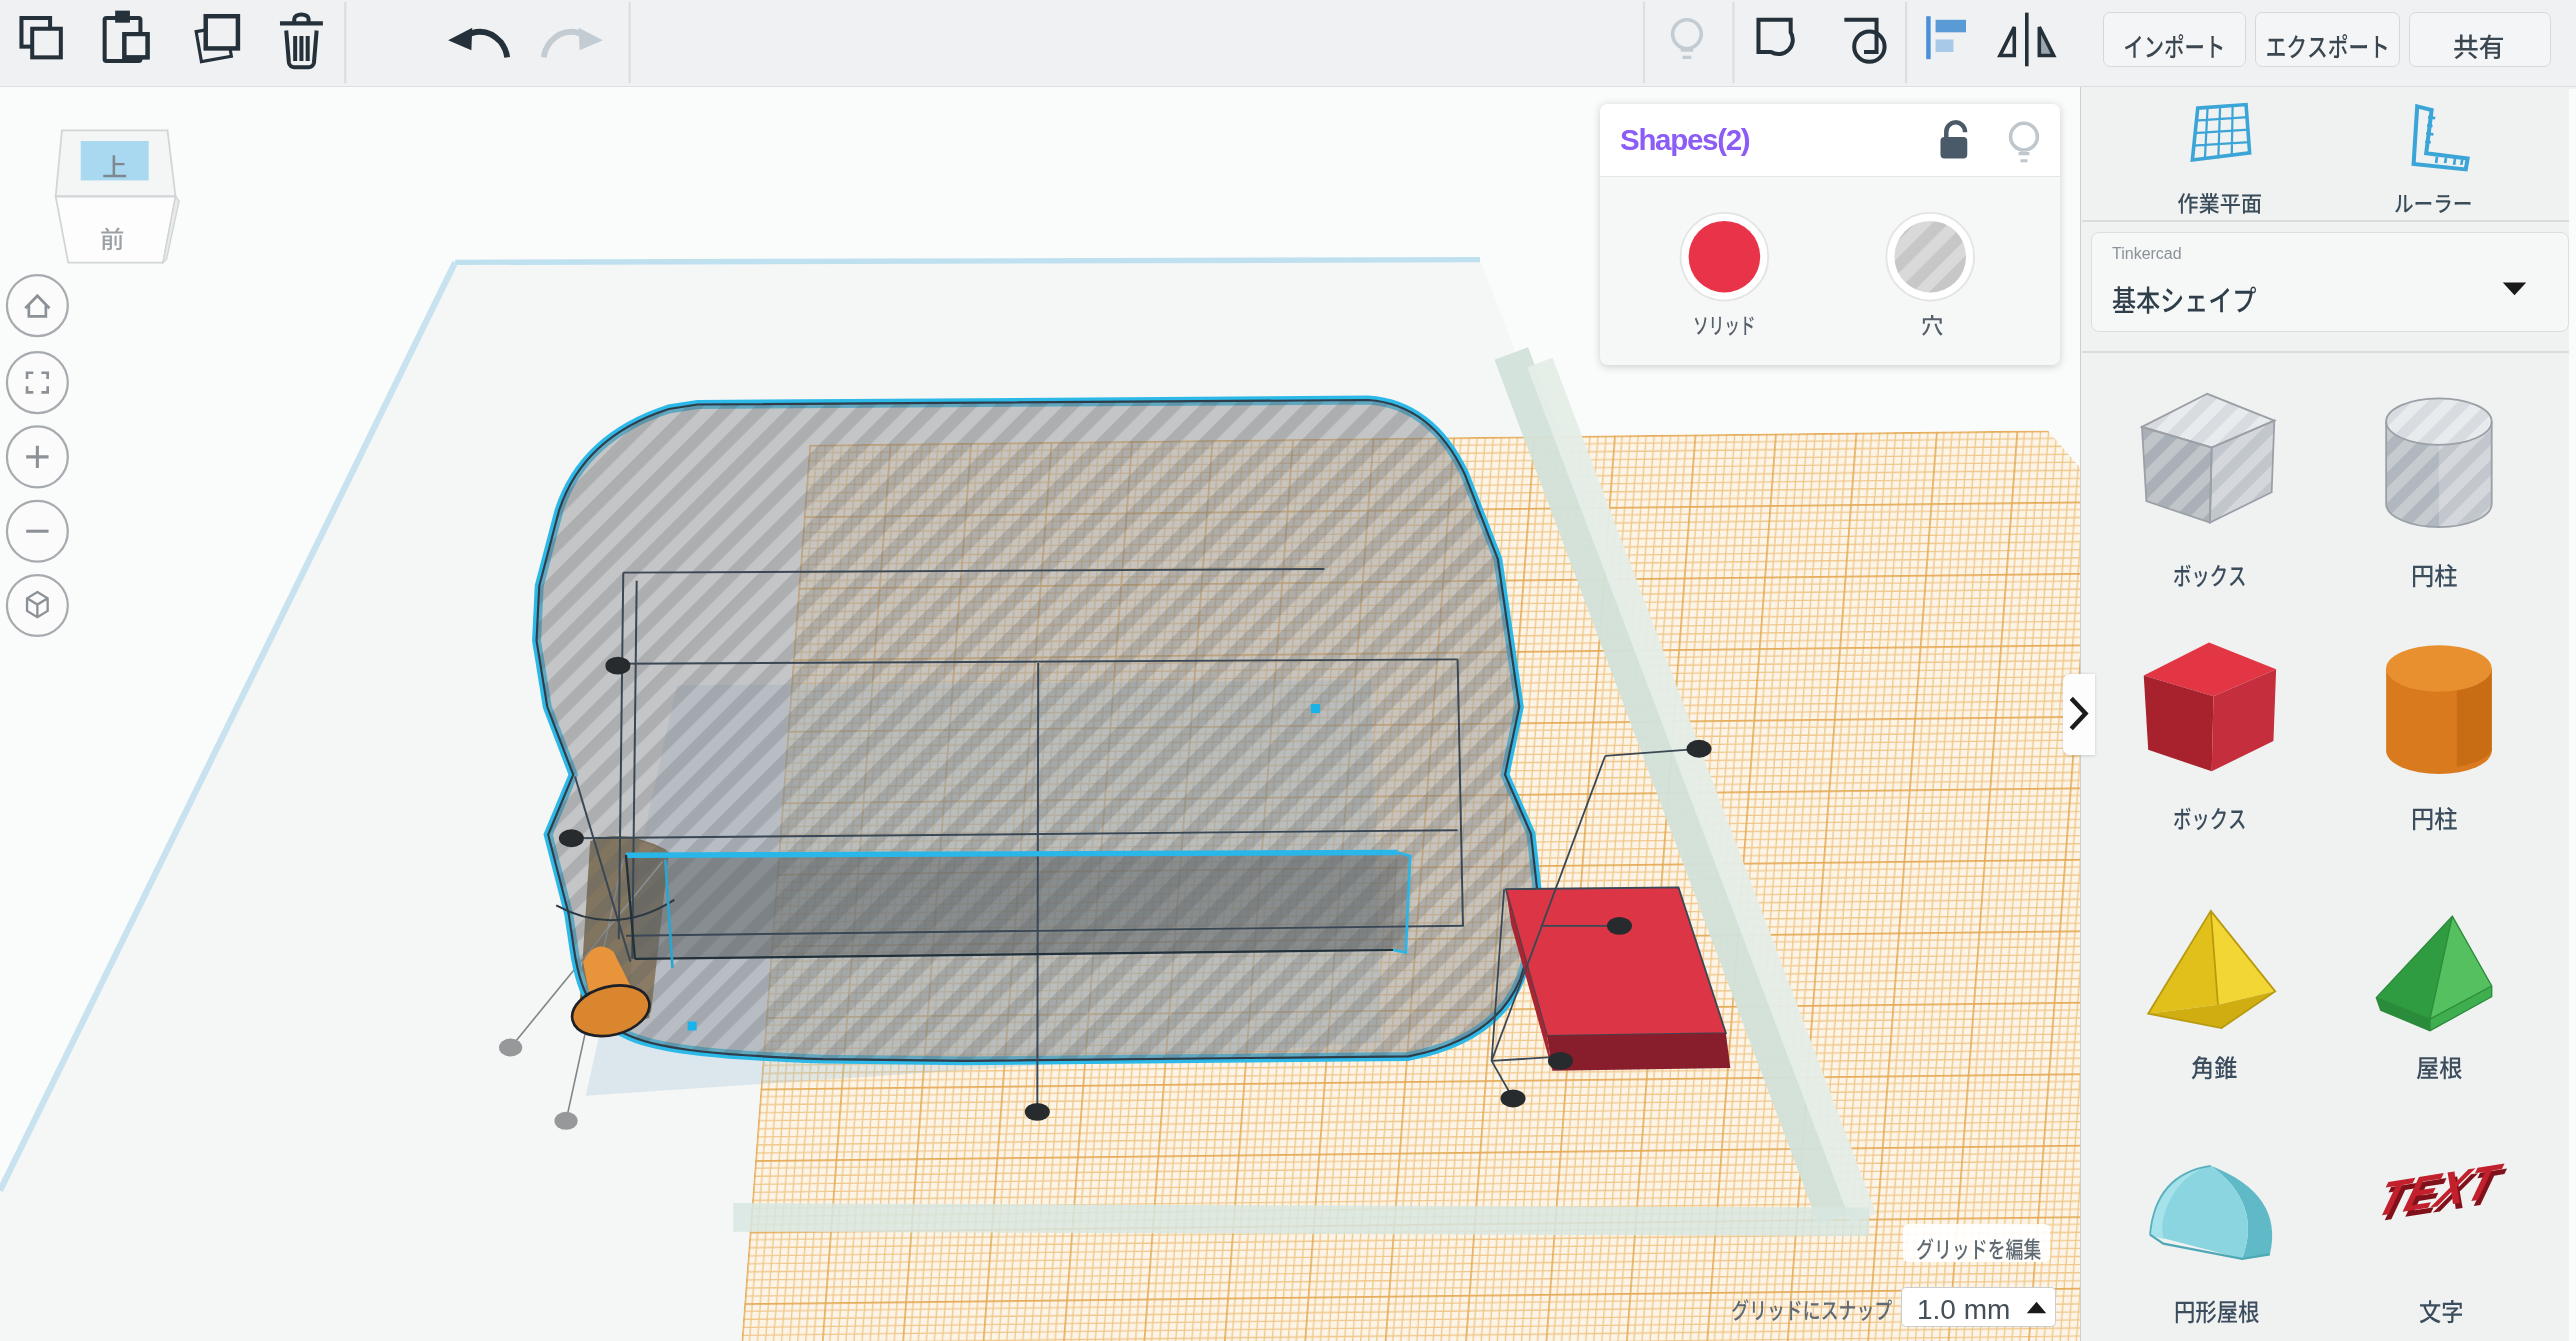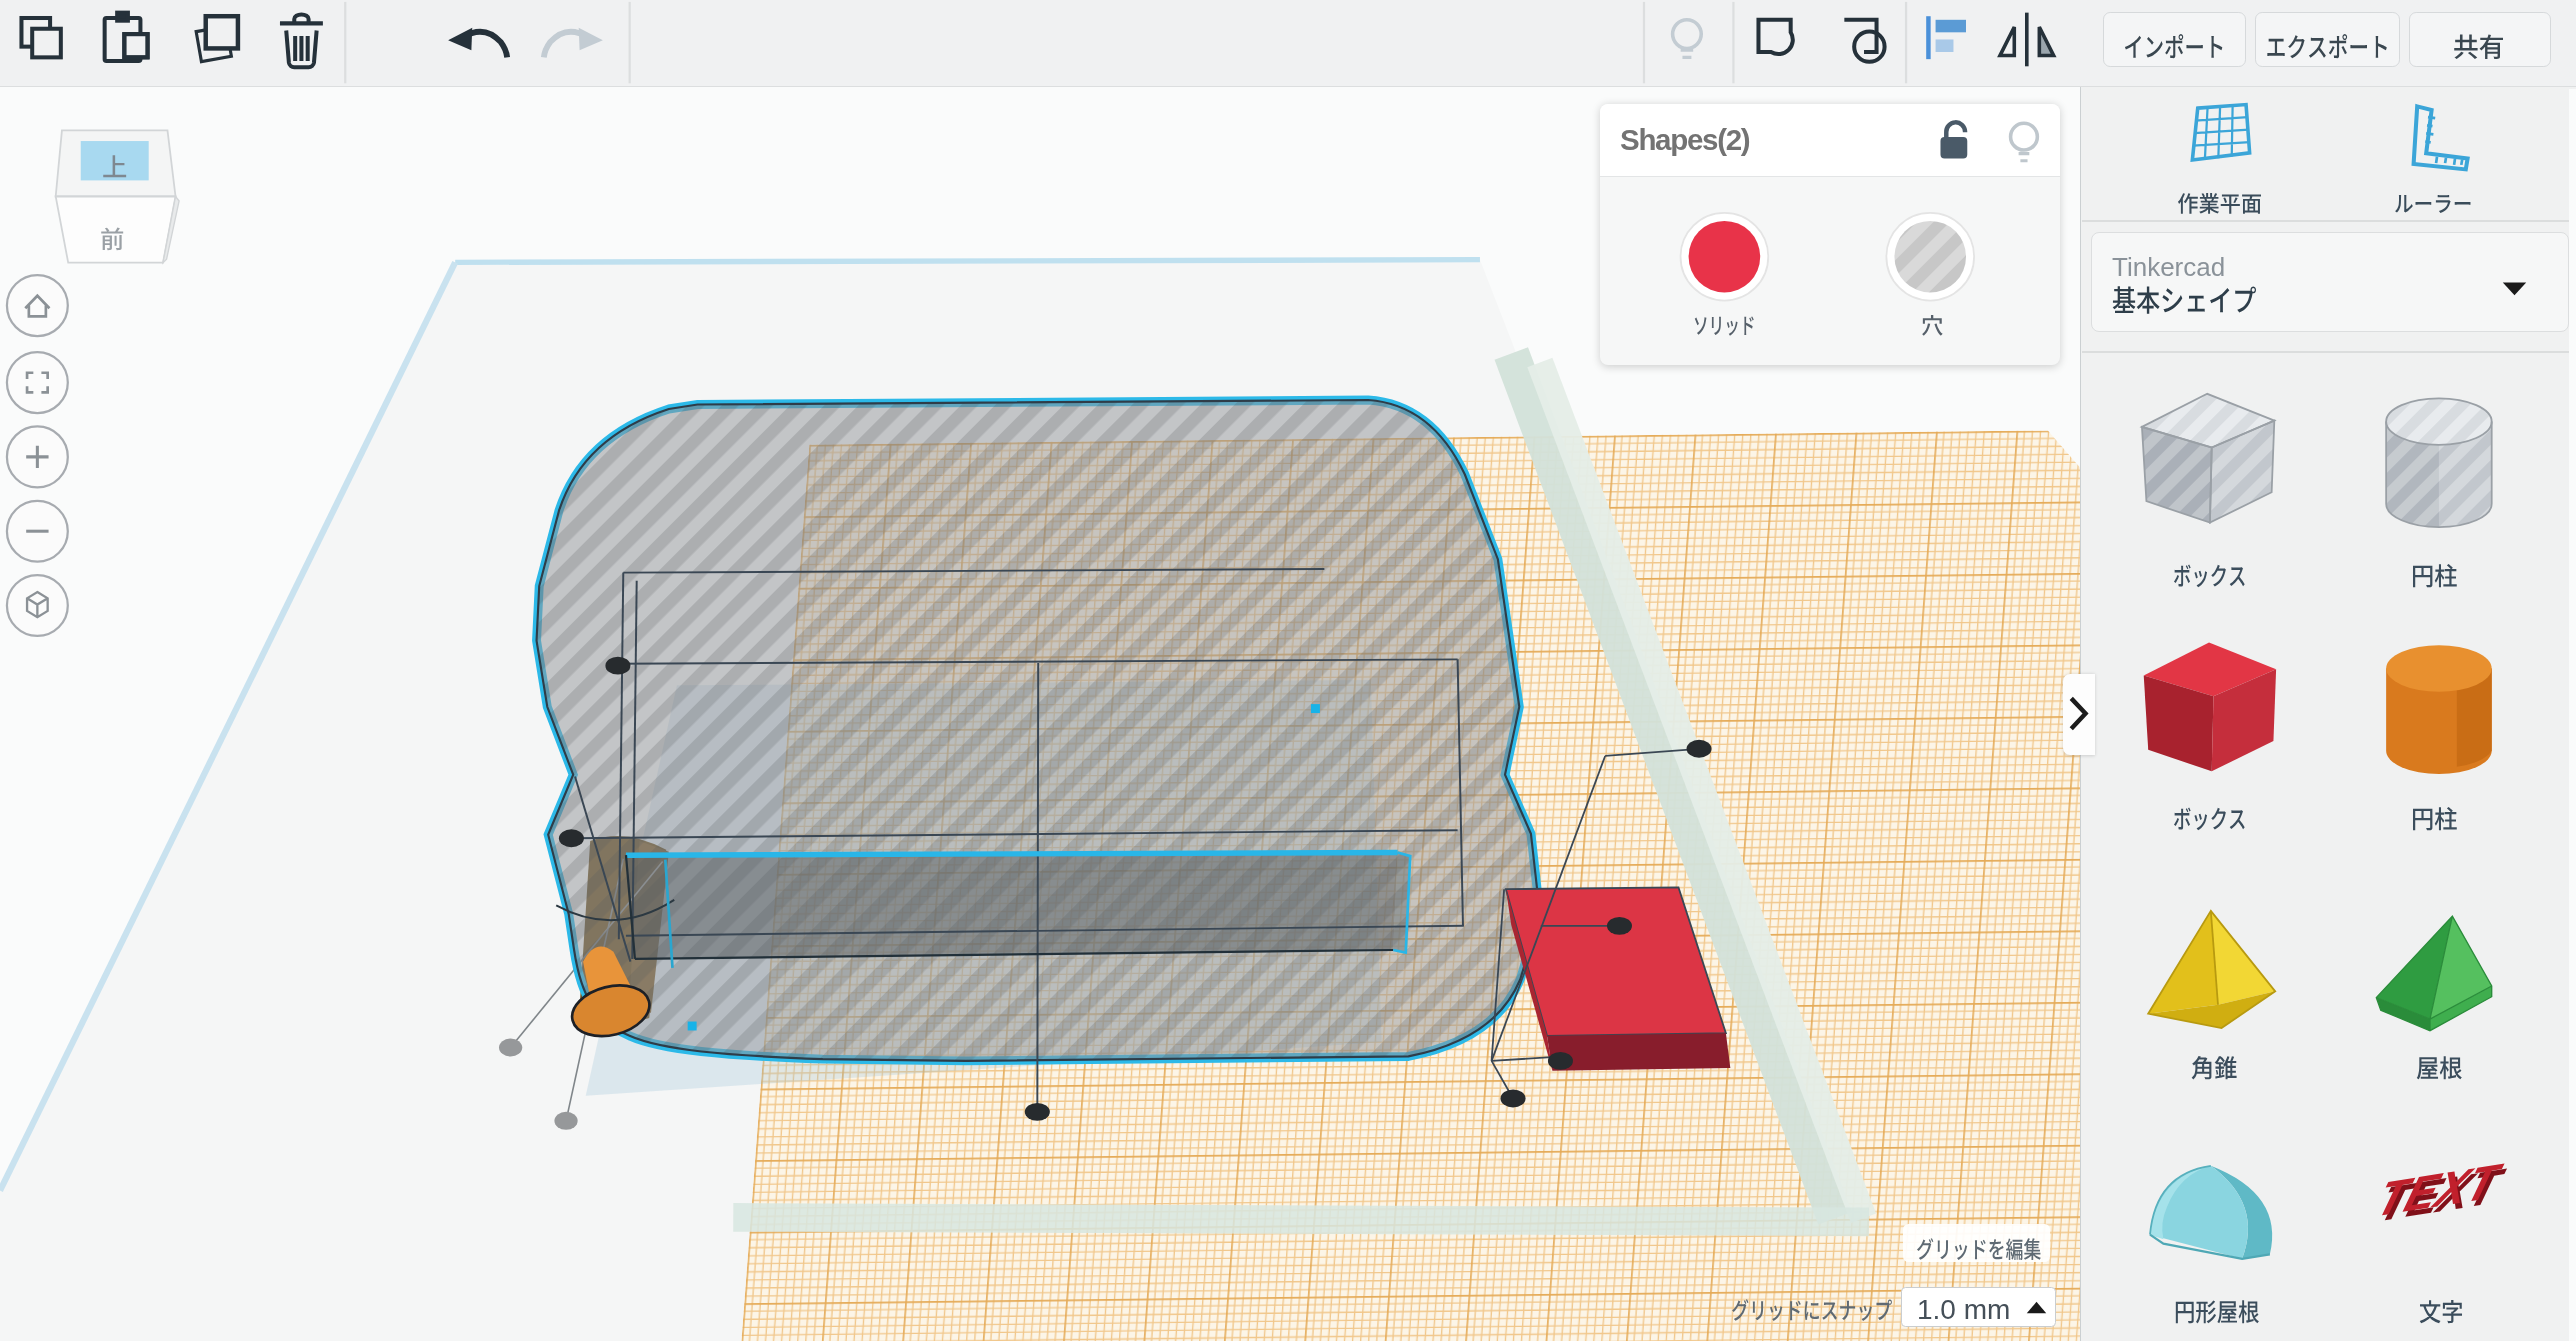--- a/index.html
+++ b/index.html
@@ -201,21 +201,21 @@
 <path d="M30 18 l8 1 M29 27 l6 1 M28 36 l8 1 M27 45 l6 1 M40 62 l-1 7 M50 63 l-1 6 M60 64 l-1 7 M68 65 l-1 6" stroke-width="3"></path>
     </g>
   </svg>
 <svg style="position:absolute;left:2394px;top:186px" width="82" height="33" viewBox="0 -29.0 92 37">
     <g transform="scale(0.8800,1)">
       <path fill="#3a4c5a" d="M12.9 -0.5Q12.9 -0.9 13.0 -1.3Q13.1 -1.7 13.1 -2.1Q13.1 -2.4 13.1 -3.2Q13.1 -4.1 13.1 -5.3Q13.1 -6.5 13.1 -7.9Q13.1 -9.3 13.1 -10.8Q13.1 -12.2 13.1 -13.4Q13.1 -14.7 13.1 -15.6Q13.1 -16.6 13.1 -16.9Q13.1 -17.7 13.0 -18.3Q12.9 -18.8 12.9 -18.9H15.8Q15.8 -18.8 15.7 -18.2Q15.7 -17.7 15.7 -16.9Q15.7 -16.5 15.7 -15.7Q15.7 -14.8 15.7 -13.6Q15.7 -12.4 15.7 -11.1Q15.7 -9.7 15.7 -8.4Q15.7 -7.1 15.7 -6.0Q15.7 -4.9 15.7 -4.1Q15.7 -3.3 15.7 -3.1Q16.8 -3.6 18.0 -4.4Q19.2 -5.3 20.4 -6.4Q21.6 -7.5 22.5 -8.9L24.0 -6.7Q22.9 -5.3 21.5 -4.0Q20.0 -2.7 18.5 -1.6Q16.9 -0.5 15.5 0.2Q15.1 0.4 14.9 0.5Q14.7 0.7 14.5 0.8ZM1.4 -0.8Q3.0 -1.9 4.1 -3.5Q5.1 -5.1 5.7 -6.8Q5.9 -7.7 6.1 -8.9Q6.2 -10.2 6.3 -11.6Q6.4 -13.0 6.4 -14.4Q6.4 -15.7 6.4 -16.8Q6.4 -17.5 6.4 -17.9Q6.3 -18.4 6.2 -18.9H9.1Q9.1 -18.8 9.1 -18.4Q9.0 -18.1 9.0 -17.7Q9.0 -17.3 9.0 -16.9Q9.0 -15.8 8.9 -14.3Q8.9 -12.9 8.8 -11.4Q8.8 -9.8 8.6 -8.5Q8.5 -7.1 8.2 -6.2Q7.6 -4.1 6.5 -2.3Q5.3 -0.5 3.8 0.8Z M27.4 -11.2Q27.8 -11.1 28.5 -11.1Q29.1 -11.0 29.8 -11.0Q30.5 -11.0 31.2 -11.0Q31.7 -11.0 32.5 -11.0Q33.4 -11.0 34.5 -11.0Q35.6 -11.0 36.8 -11.0Q38.1 -11.0 39.3 -11.0Q40.5 -11.0 41.6 -11.0Q42.7 -11.0 43.5 -11.0Q44.3 -11.0 44.7 -11.0Q45.7 -11.0 46.4 -11.1Q47.1 -11.1 47.5 -11.2V-8.1Q47.1 -8.1 46.3 -8.1Q45.6 -8.2 44.8 -8.2Q44.3 -8.2 43.5 -8.2Q42.6 -8.2 41.6 -8.2Q40.5 -8.2 39.3 -8.2Q38.1 -8.2 36.8 -8.2Q35.6 -8.2 34.5 -8.2Q33.4 -8.2 32.5 -8.2Q31.7 -8.2 31.2 -8.2Q30.1 -8.2 29.1 -8.1Q28.1 -8.1 27.4 -8.1Z M55.7 -18.9Q56.2 -18.8 56.8 -18.8Q57.5 -18.7 58.1 -18.7Q58.5 -18.7 59.5 -18.7Q60.5 -18.7 61.7 -18.7Q63.0 -18.7 64.2 -18.7Q65.4 -18.7 66.4 -18.7Q67.4 -18.7 67.8 -18.7Q68.4 -18.7 69.1 -18.8Q69.8 -18.8 70.3 -18.9V-16.3Q69.8 -16.3 69.1 -16.3Q68.4 -16.4 67.8 -16.4Q67.4 -16.4 66.4 -16.4Q65.4 -16.4 64.2 -16.4Q63.0 -16.4 61.7 -16.4Q60.5 -16.4 59.5 -16.4Q58.5 -16.4 58.1 -16.4Q57.5 -16.4 56.9 -16.3Q56.2 -16.3 55.7 -16.3ZM72.2 -12.0Q72.1 -11.8 72.0 -11.5Q71.9 -11.3 71.8 -11.1Q71.3 -9.3 70.4 -7.5Q69.6 -5.6 68.2 -4.1Q66.2 -2.0 63.9 -0.7Q61.6 0.5 59.2 1.2L57.3 -1.0Q60.0 -1.6 62.3 -2.8Q64.5 -3.9 66.0 -5.5Q67.1 -6.6 67.8 -8.0Q68.5 -9.3 68.8 -10.5Q68.5 -10.5 67.8 -10.5Q67.1 -10.5 66.1 -10.5Q65.0 -10.5 63.9 -10.5Q62.7 -10.5 61.5 -10.5Q60.2 -10.5 59.2 -10.5Q58.1 -10.5 57.3 -10.5Q56.5 -10.5 56.1 -10.5Q55.6 -10.5 54.9 -10.5Q54.2 -10.5 53.4 -10.4V-13.0Q54.2 -13.0 54.8 -12.9Q55.5 -12.9 56.1 -12.9Q56.4 -12.9 57.2 -12.9Q57.9 -12.9 59.0 -12.9Q60.0 -12.9 61.2 -12.9Q62.5 -12.9 63.7 -12.9Q64.9 -12.9 66.0 -12.9Q67.0 -12.9 67.8 -12.9Q68.6 -12.9 68.9 -12.9Q69.4 -12.9 69.8 -12.9Q70.2 -13.0 70.5 -13.1Z M77.4 -11.2Q77.8 -11.1 78.5 -11.1Q79.1 -11.0 79.8 -11.0Q80.5 -11.0 81.2 -11.0Q81.7 -11.0 82.5 -11.0Q83.4 -11.0 84.5 -11.0Q85.6 -11.0 86.8 -11.0Q88.1 -11.0 89.3 -11.0Q90.5 -11.0 91.6 -11.0Q92.7 -11.0 93.5 -11.0Q94.3 -11.0 94.7 -11.0Q95.7 -11.0 96.4 -11.1Q97.1 -11.1 97.5 -11.2V-8.1Q97.1 -8.1 96.3 -8.1Q95.6 -8.2 94.8 -8.2Q94.3 -8.2 93.5 -8.2Q92.6 -8.2 91.6 -8.2Q90.5 -8.2 89.3 -8.2Q88.1 -8.2 86.8 -8.2Q85.6 -8.2 84.5 -8.2Q83.4 -8.2 82.5 -8.2Q81.7 -8.2 81.2 -8.2Q80.1 -8.2 79.1 -8.1Q78.1 -8.1 77.4 -8.1Z"></path>
     </g>
   </svg>
 <div class="abs" style="left:2082px;top:220px;width:494px;height:1.8px;background:#dbdddd"></div>
 <div class="abs" style="left:2091px;top:232px;width:478px;height:100px;background:#f6f7f7;border:1.8px solid #dcdedf;border-radius:8px"></div>
-<div class="abs" style="left:2112px;top:252px;font-size:26px;color:#8a9299">Tinkercad</div>
+<div class="abs" style="left:2112px;top:245px;font-size:16px;color:#8a9299">Tinkercad</div>
 <svg style="position:absolute;left:2112px;top:277px" width="148" height="43" viewBox="0 -38.3 166 48">
     <g transform="scale(0.8182,1)">
       <path fill="#2e3e4a" d="M3.0 -25.0H30.2V-22.4H3.0ZM4.1 -0.7H29.2V1.9H4.1ZM9.6 -20.5H23.3V-18.3H9.6ZM9.6 -16.3H23.3V-14.1H9.6ZM1.3 -12.1H31.7V-9.5H1.3ZM8.5 -6.2H24.6V-3.6H8.5ZM7.8 -27.9H10.9V-10.7H7.8ZM22.2 -27.8H25.4V-10.7H22.2ZM14.8 -8.6H18.0V0.8H14.8ZM9.6 -11.4 12.3 -10.4Q11.2 -8.7 9.8 -7.1Q8.3 -5.6 6.5 -4.3Q4.8 -3.0 3.0 -2.2Q2.8 -2.6 2.4 -3.0Q2.1 -3.4 1.7 -3.9Q1.3 -4.3 1.0 -4.6Q2.7 -5.2 4.3 -6.3Q6.0 -7.3 7.4 -8.7Q8.8 -10.0 9.6 -11.4ZM23.5 -11.4Q24.4 -10.0 25.7 -8.8Q27.1 -7.6 28.7 -6.6Q30.4 -5.6 32.1 -5.0Q31.8 -4.7 31.4 -4.3Q31.0 -3.8 30.6 -3.4Q30.3 -2.9 30.0 -2.5Q28.3 -3.3 26.6 -4.5Q24.9 -5.8 23.5 -7.3Q22.0 -8.8 21.0 -10.4Z M35.0 -21.1H64.0V-18.0H35.0ZM41.7 -6.3H57.1V-3.1H41.7ZM47.8 -27.8H51.1V2.8H47.8ZM46.9 -20.0 49.7 -19.1Q48.3 -15.6 46.2 -12.4Q44.1 -9.2 41.5 -6.6Q39.0 -4.0 36.1 -2.3Q35.9 -2.7 35.5 -3.1Q35.0 -3.6 34.6 -4.1Q34.2 -4.6 33.9 -4.9Q35.9 -6.0 37.8 -7.6Q39.8 -9.2 41.5 -11.2Q43.2 -13.2 44.6 -15.5Q45.9 -17.7 46.9 -20.0ZM52.1 -19.9Q53.4 -16.9 55.4 -14.0Q57.4 -11.2 59.9 -8.9Q62.5 -6.6 65.3 -5.1Q64.9 -4.8 64.4 -4.3Q64.0 -3.9 63.6 -3.3Q63.2 -2.8 62.9 -2.4Q60.0 -4.1 57.4 -6.6Q54.9 -9.2 52.8 -12.3Q50.8 -15.5 49.3 -19.0Z M76.0 -25.7Q76.8 -25.3 77.8 -24.6Q78.8 -24.0 79.9 -23.3Q80.9 -22.6 81.9 -22.0Q82.8 -21.4 83.4 -21.0L81.4 -18.1Q80.8 -18.6 79.9 -19.2Q78.9 -19.9 77.9 -20.5Q76.9 -21.2 75.9 -21.8Q74.9 -22.4 74.2 -22.9ZM70.6 -2.2Q72.4 -2.5 74.3 -3.0Q76.2 -3.5 78.1 -4.3Q80.0 -5.0 81.7 -5.9Q84.5 -7.5 86.9 -9.5Q89.2 -11.4 91.1 -13.6Q93.1 -15.8 94.4 -18.2L96.4 -14.7Q94.2 -11.3 90.8 -8.2Q87.5 -5.2 83.5 -2.9Q81.8 -1.9 79.8 -1.1Q77.9 -0.3 75.9 0.3Q74.0 0.9 72.5 1.2ZM71.0 -18.2Q71.8 -17.8 72.8 -17.2Q73.9 -16.6 74.9 -15.9Q76.0 -15.3 76.9 -14.7Q77.8 -14.1 78.4 -13.7L76.5 -10.8Q75.8 -11.2 74.9 -11.8Q74.0 -12.5 73.0 -13.1Q71.9 -13.8 70.9 -14.4Q69.9 -15.0 69.1 -15.4Z M105.6 -17.4Q106.2 -17.3 106.9 -17.3Q107.6 -17.3 108.0 -17.3H123.2Q123.8 -17.3 124.5 -17.3Q125.1 -17.3 125.6 -17.4V-14.1Q125.1 -14.2 124.4 -14.2Q123.8 -14.2 123.2 -14.2H108.1Q107.6 -14.2 106.9 -14.2Q106.2 -14.2 105.6 -14.1ZM113.7 -1.0V-15.6H117.1V-1.0ZM104.0 -2.9Q104.6 -2.9 105.3 -2.8Q105.9 -2.8 106.5 -2.8H124.7Q125.4 -2.8 126.0 -2.8Q126.6 -2.9 127.1 -2.9V0.5Q126.6 0.4 125.9 0.4Q125.2 0.4 124.7 0.4H106.5Q105.9 0.4 105.3 0.4Q104.6 0.4 104.0 0.5Z M134.5 -12.3Q138.8 -13.5 142.5 -15.1Q146.2 -16.7 148.9 -18.4Q150.6 -19.4 152.3 -20.8Q154.0 -22.1 155.5 -23.5Q157.0 -24.9 158.1 -26.2L160.9 -23.6Q159.4 -22.1 157.7 -20.7Q156.0 -19.2 154.2 -17.9Q152.3 -16.5 150.4 -15.3Q148.5 -14.2 146.2 -13.1Q143.9 -11.9 141.3 -10.9Q138.8 -9.9 136.1 -9.1ZM148.3 -16.7 152.0 -17.6V-2.7Q152.0 -2.0 152.0 -1.2Q152.0 -0.5 152.1 0.2Q152.1 0.8 152.2 1.2H148.1Q148.2 0.8 148.2 0.2Q148.3 -0.5 148.3 -1.2Q148.3 -2.0 148.3 -2.7Z M191.6 -23.9Q191.6 -23.1 192.2 -22.5Q192.8 -21.9 193.6 -21.9Q194.5 -21.9 195.1 -22.5Q195.7 -23.1 195.7 -23.9Q195.7 -24.8 195.1 -25.4Q194.5 -26.0 193.6 -26.0Q192.8 -26.0 192.2 -25.4Q191.6 -24.8 191.6 -23.9ZM189.8 -23.9Q189.8 -25.0 190.3 -25.8Q190.8 -26.7 191.7 -27.2Q192.6 -27.7 193.6 -27.7Q194.7 -27.7 195.5 -27.2Q196.4 -26.7 196.9 -25.8Q197.4 -25.0 197.4 -23.9Q197.4 -22.9 196.9 -22.0Q196.4 -21.2 195.5 -20.6Q194.7 -20.1 193.6 -20.1Q192.6 -20.1 191.7 -20.6Q190.8 -21.2 190.3 -22.0Q189.8 -22.9 189.8 -23.9ZM193.2 -21.5Q193.0 -21.1 192.8 -20.6Q192.7 -20.1 192.6 -19.6Q192.3 -18.3 191.9 -16.8Q191.5 -15.2 190.8 -13.6Q190.2 -12.0 189.4 -10.4Q188.6 -8.8 187.6 -7.5Q186.1 -5.6 184.2 -3.9Q182.3 -2.2 179.9 -0.8Q177.5 0.5 174.5 1.5L171.7 -1.7Q174.9 -2.5 177.3 -3.6Q179.7 -4.8 181.5 -6.3Q183.2 -7.8 184.6 -9.5Q185.7 -11.0 186.6 -12.7Q187.4 -14.5 187.9 -16.3Q188.5 -18.1 188.7 -19.6Q188.2 -19.6 187.0 -19.6Q185.8 -19.6 184.1 -19.6Q182.5 -19.6 180.7 -19.6Q178.9 -19.6 177.2 -19.6Q175.6 -19.6 174.3 -19.6Q173.0 -19.6 172.5 -19.6Q171.4 -19.6 170.5 -19.6Q169.6 -19.6 168.9 -19.5V-23.2Q169.4 -23.2 170.0 -23.1Q170.6 -23.0 171.3 -23.0Q172.0 -23.0 172.5 -23.0Q173.0 -23.0 174.0 -23.0Q175.0 -23.0 176.3 -23.0Q177.7 -23.0 179.2 -23.0Q180.7 -23.0 182.2 -23.0Q183.7 -23.0 185.0 -23.0Q186.3 -23.0 187.2 -23.0Q188.2 -23.0 188.5 -23.0Q188.9 -23.0 189.5 -23.0Q190.1 -23.0 190.6 -23.2Z"></path>
     </g>
   </svg>
 <svg class="abs" style="left:2501px;top:279px" width="27" height="18" viewBox="0 0 30 20">
     <polygon points="2,4 28,4 15,18" fill="#1a1a1a"></polygon>
   </svg>
 <div class="abs" style="left:2082px;top:351px;width:494px;height:1.8px;background:#dbdddd"></div>
 <div class="abs" style="left:2569px;top:89px;width:7.2px;height:1253px;background:#fafbfb"></div>
@@ -334,21 +334,21 @@
 <text x="5" y="6" font-family="Liberation Sans" font-weight="bold" font-style="italic" font-size="52" fill="#801019">TEXT</text>
 <text x="0" y="0" font-family="Liberation Sans" font-weight="bold" font-style="italic" font-size="52" fill="#c1202c">TEXT</text>
 </g>
   </svg>
 <div class="abs" style="left:2063px;top:674px;width:32px;height:81px;background:#fdfdfd;border-radius:7.2px 0 0 7.2px;box-shadow:0 0.9px 3.6px rgba(0,0,0,0.15)"></div>
 <svg class="abs" style="left:2064px;top:693px" width="27" height="41" viewBox="0 0 30 46">
     <path d="M8 6 L24 23 L8 40" fill="none" stroke="#1c1c1c" stroke-width="5"></path>
   </svg>
 <div class="abs" style="left:1600px;top:104px;width:460px;height:261px;background:#f6f7f7;border-radius:8px;box-shadow:0 1.8px 9px rgba(0,0,0,0.18)"></div>
 <div class="abs" style="left:1600px;top:104px;width:460px;height:73px;background:#ffffff;border-radius:8px 8px 0 0;border-bottom:1.8px solid #e3e5e6"></div>
-<div class="abs" style="left:1620px;top:123px;font-size:29.5px;font-weight:bold;color:#737373;letter-spacing:-1.3px">Shapes(2)</div>
+<div class="abs" style="left:1620px;top:123px;font-size:29.5px;font-weight:bold;color:#8b5cf6;letter-spacing:-1.3px">Shapes(2)</div>
 <svg class="abs" style="left:1932px;top:116px" width="125" height="52" viewBox="0 0 140 58">
 <g fill="none" stroke="#4a5a68" stroke-width="5">
       <path d="M16 26 v-8 a10.5 10.5 0 0 1 21 -1 v1"></path>
       <rect x="12" y="26" width="25" height="19" rx="2" fill="#4a5a68"></rect>
     </g>
 <g fill="none" stroke="#bfc7cd" stroke-width="4">
       <circle cx="103" cy="23" r="15"></circle>
       <path d="M97 42 h12 M99 50 h8" stroke-width="3.5"></path>
     </g>
 </svg>

